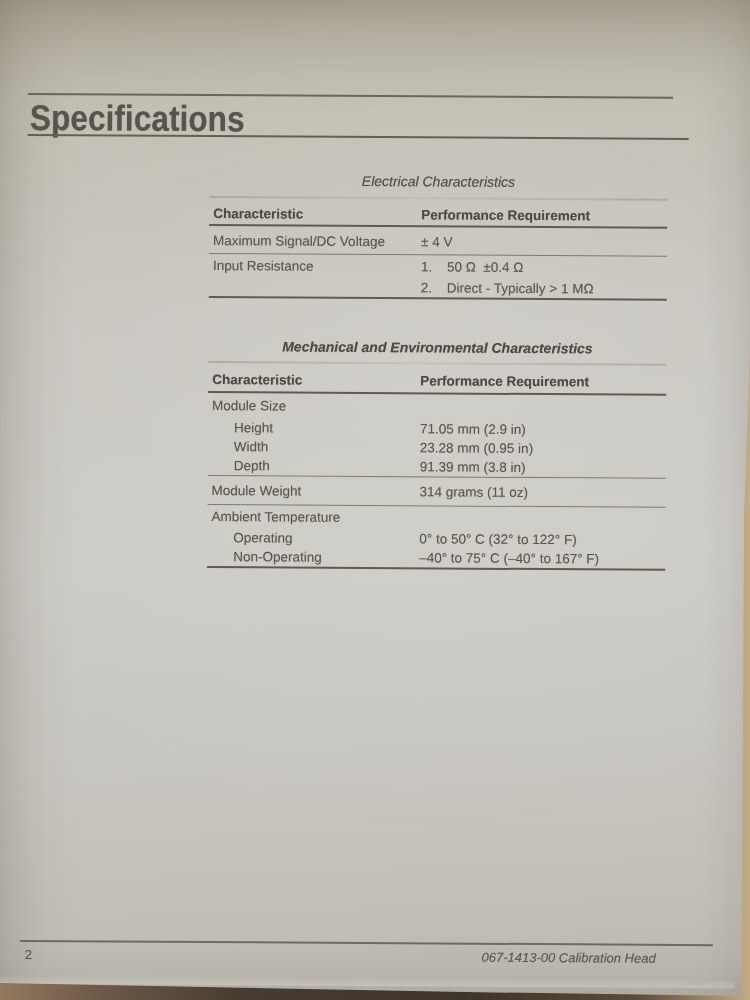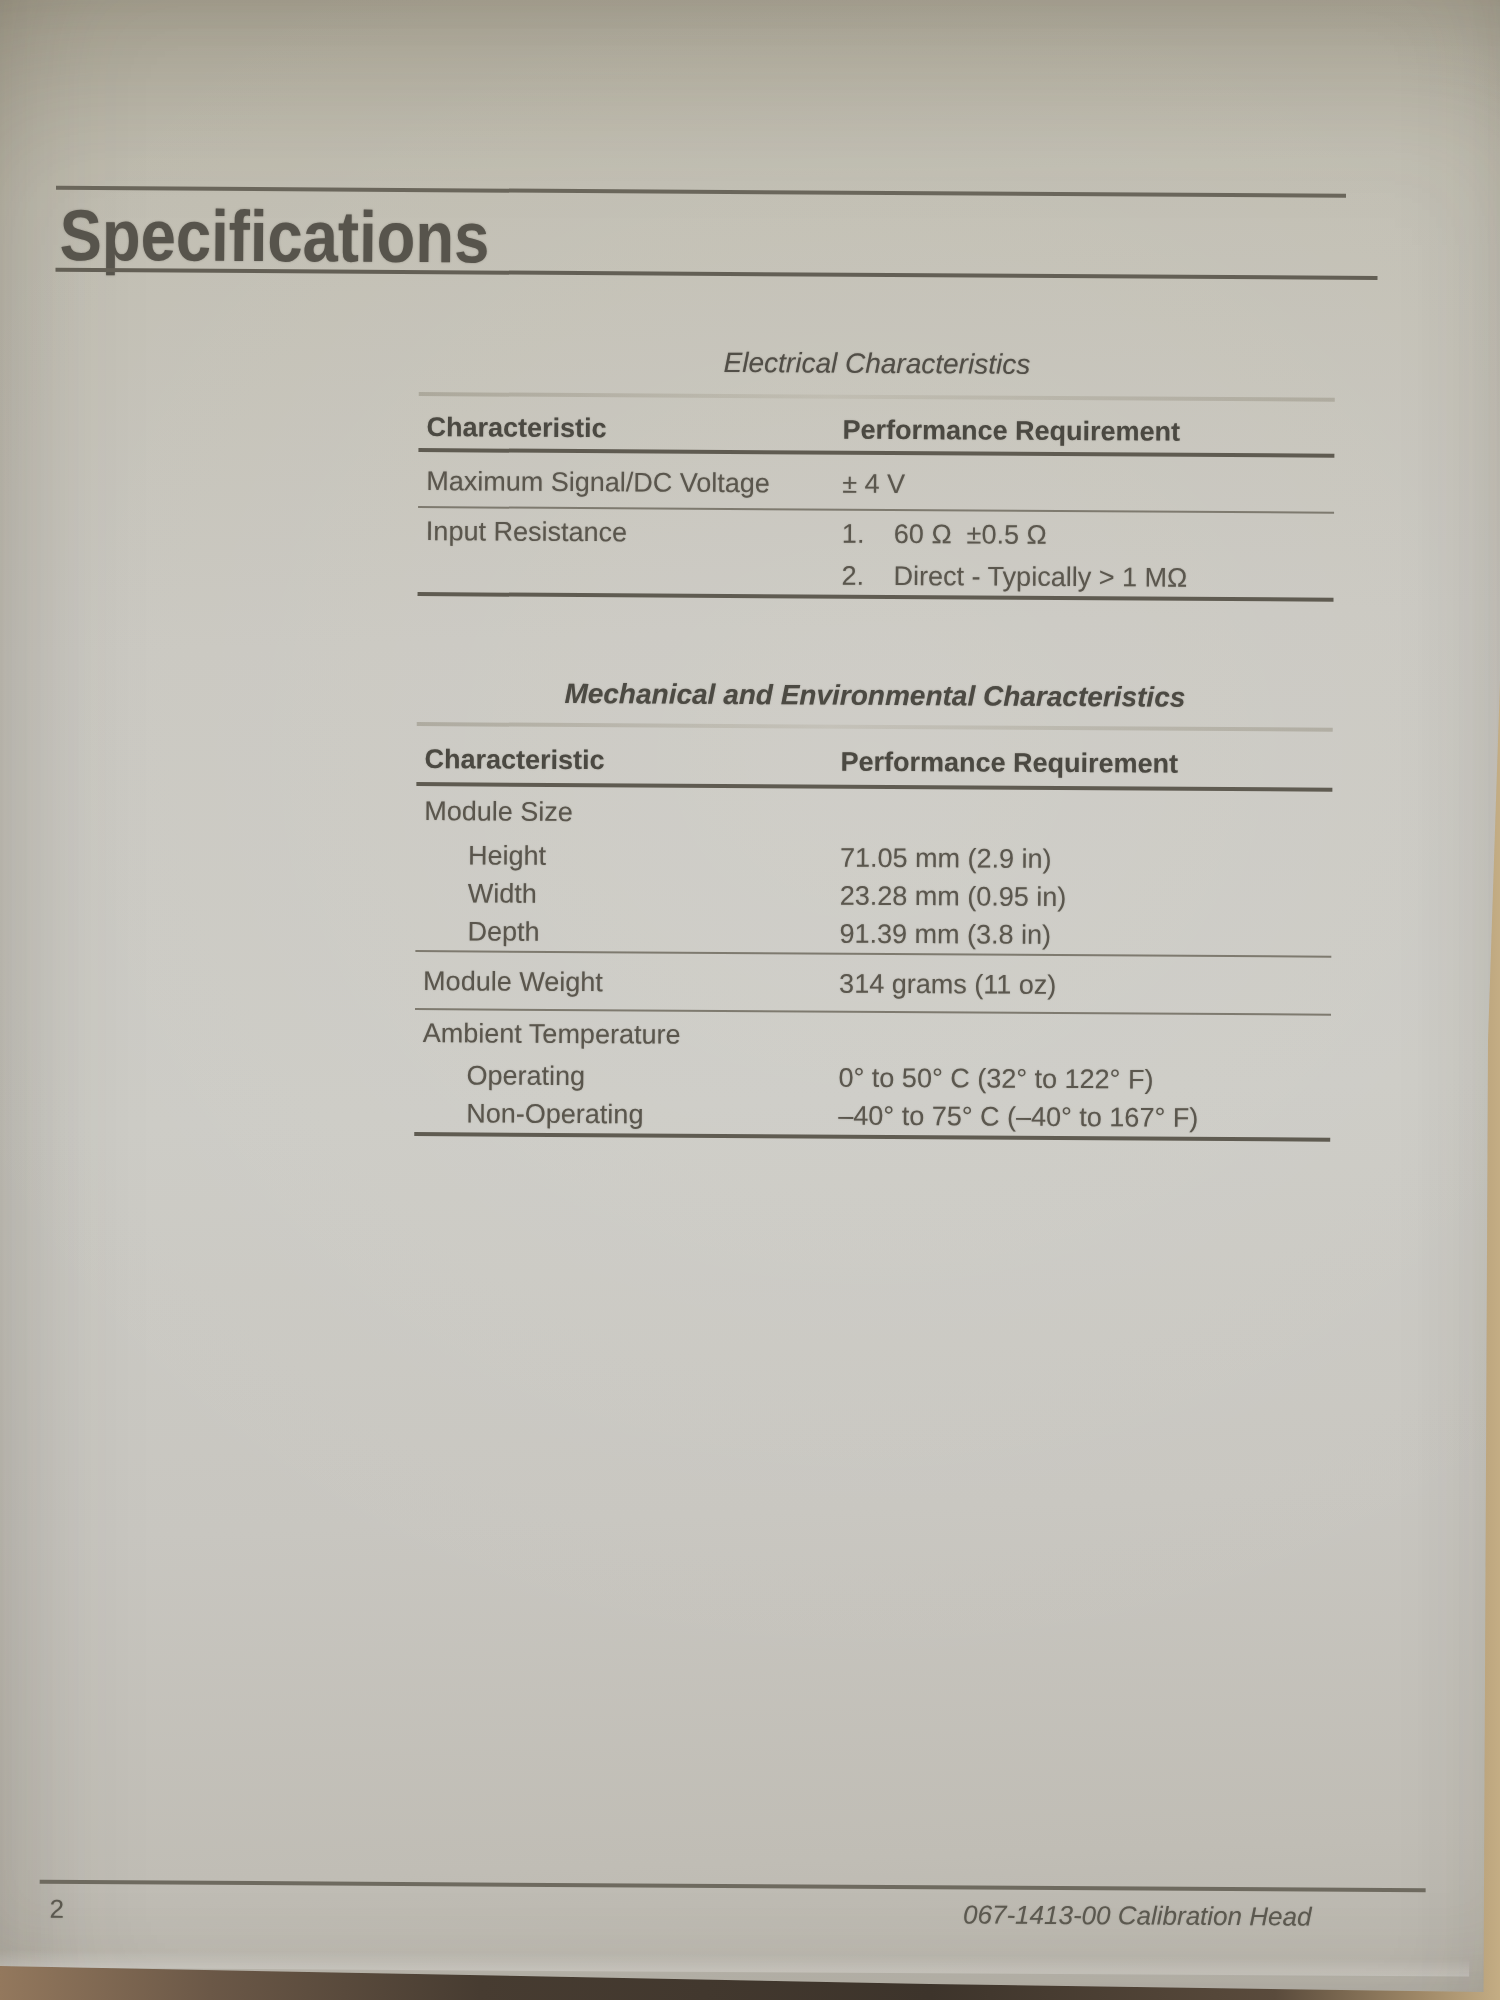--- a/index.html
+++ b/index.html
@@ -80,21 +80,21 @@
       <div class="grid r1">
         <div>Maximum Signal/DC Voltage</div>
         <div class="val">± 4 V</div>
       </div>
       <div class="trule"></div>
       <div class="grid r2">
         <div>Input Resistance</div>
         <div>
           <div class="pritem">
             <span class="pr-num">1.</span>
-            <span class="pr-text">60 Ω  ±0.5 Ω</span>
+            <span class="pr-text">50 Ω  ±0.4 Ω</span>
           </div>
           <div class="pritem">
             <span class="pr-num">2.</span>
             <span class="pr-text">Direct - Typically &gt; 1 MΩ</span>
           </div>
         </div>
       </div>
       <div class="hrule" style="margin-top:0;"></div>
     </div>
 

